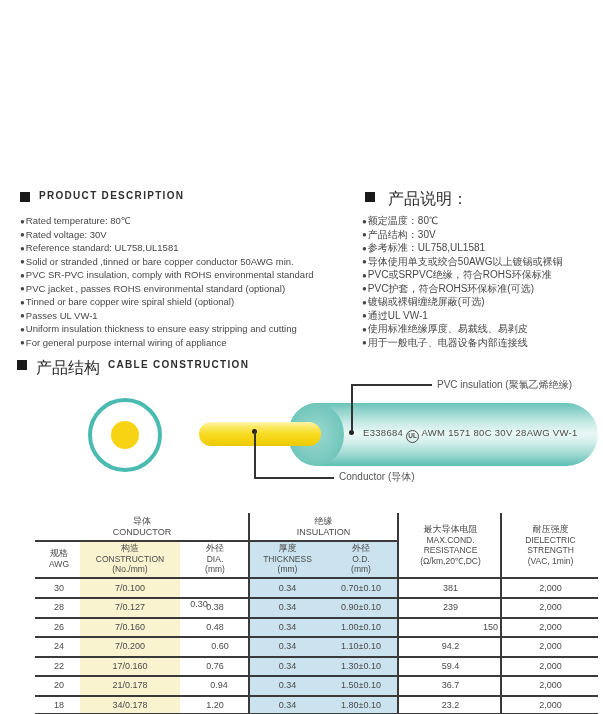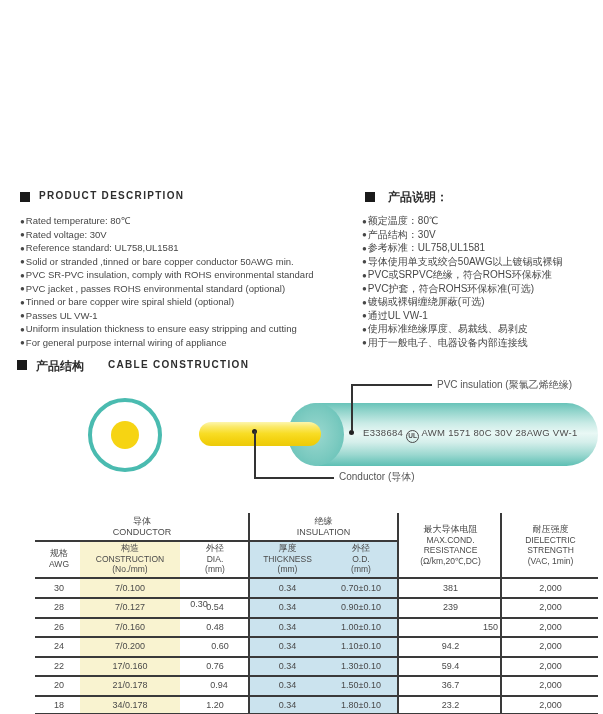--- a/index.html
+++ b/index.html
@@ -2,21 +2,21 @@
 <html><head>
 <meta charset="utf-8">
 <style>
   html,body{margin:0;padding:0;background:#fff;}
   .page{position:relative;width:603px;height:714px;background:#fff;overflow:hidden;
         font-family:"Liberation Sans",sans-serif;color:#444;}
 
   
   .sq{position:absolute;width:10px;height:10px;background:#1a1a1a;}
   .sec-title-en{position:absolute;font-size:10px;font-weight:bold;letter-spacing:1.3px;color:#2e2e2e;}
-  .sec-title-cn{position:absolute;font-size:12px;font-weight:bold;color:#2e2e2e;}
+  .sec-title-cn{position:absolute;font-size:16px;font-weight:normal;color:#2e2e2e;}
 
   
   ul.bullets{position:absolute;margin:0;padding:0;list-style:none;}
   ul.bullets li{font-size:9.5px;line-height:13px;white-space:nowrap;color:#474747;}
   ul.bullets li::before{content:"●";font-size:8px;margin-right:1px;vertical-align:0.5px;}
   ul.bullets.cn li{font-size:10px;}
 
   
   .ring{position:absolute;left:88px;top:398px;width:66px;height:66px;border:4px solid #4abbb0;border-radius:50%;background:#fff;}
   .core{position:absolute;left:111px;top:421px;width:28px;height:28px;border-radius:50%;background:#f6d413;}
@@ -175,21 +175,21 @@
           <div class="cell" style="left: 45px; width: 100px;">7/0.100</div>
           <div class="cell" style="left: 129px; width: 70px; margin-top: 16px;">0.30</div>
           <div class="cell" style="left: 216px; width: 73px;">0.34</div>
           <div class="cell" style="left: 289px; width: 74px;">0.70±0.10</div>
           <div class="cell" style="left: 365px; width: 101px;">381</div>
           <div class="cell" style="left: 468px; width: 95px;">2,000</div>
         </div>
         <div class="trow" style="top: 87px;">
           <div class="cell" style="left: 0px; width: 48px;">28</div>
           <div class="cell" style="left: 45px; width: 100px;">7/0.127</div>
-          <div class="cell" style="left: 145px; width: 70px;">0.54</div>
+          <div class="cell" style="left: 145px; width: 70px;">0.38</div>
           <div class="cell" style="left: 216px; width: 73px;">0.34</div>
           <div class="cell" style="left: 289px; width: 74px;">0.90±0.10</div>
           <div class="cell" style="left: 365px; width: 101px;">239</div>
           <div class="cell" style="left: 468px; width: 95px;">2,000</div>
         </div>
         <div class="trow" style="top: 107px;">
           <div class="cell" style="left: 0px; width: 48px;">26</div>
           <div class="cell" style="left: 45px; width: 100px;">7/0.160</div>
           <div class="cell" style="left: 145px; width: 70px;">0.48</div>
           <div class="cell" style="left: 216px; width: 73px;">0.34</div>

